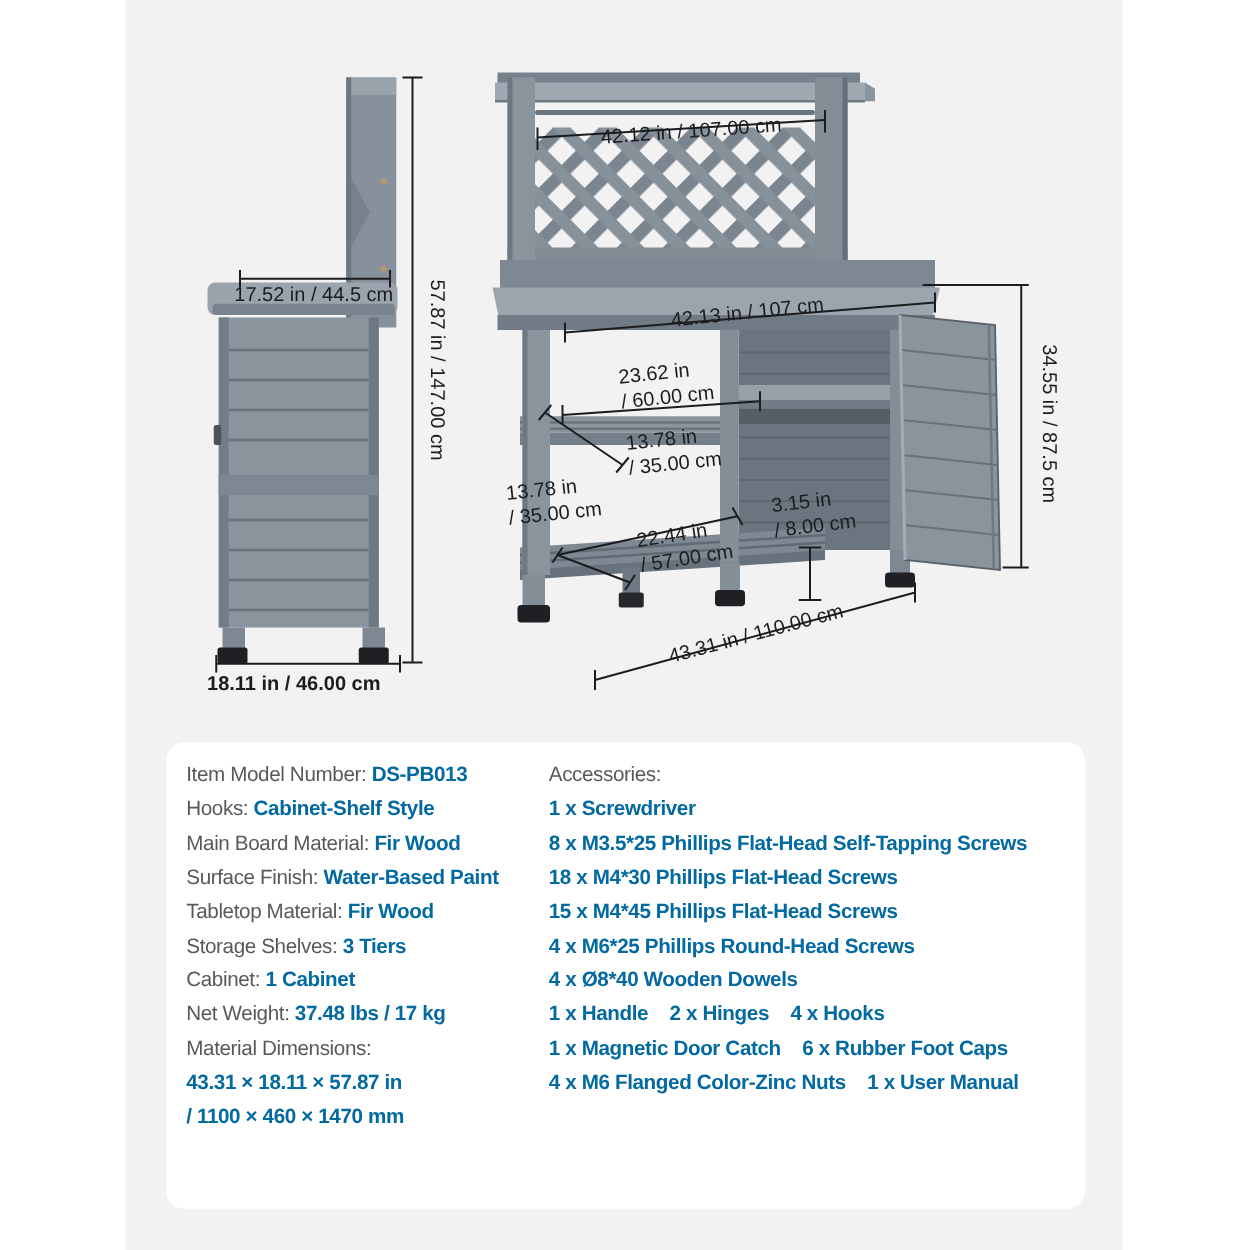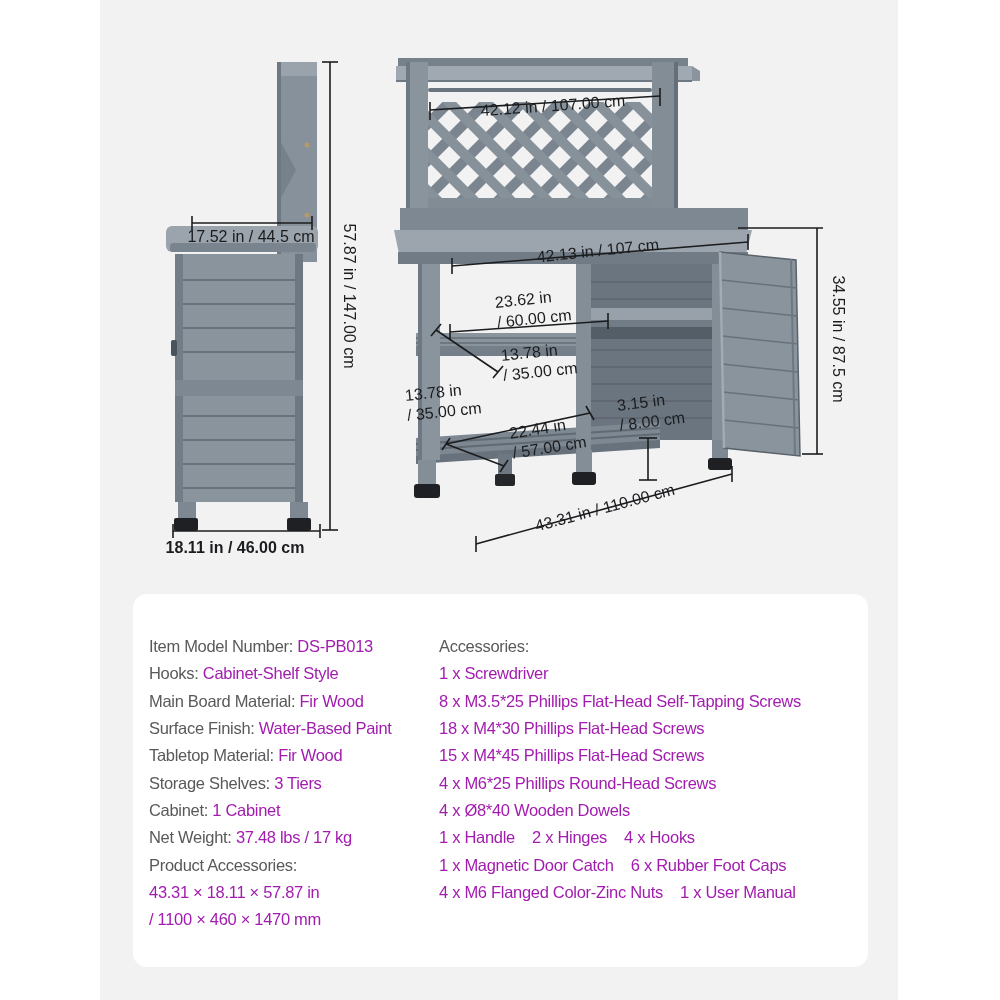--- a/index.html
+++ b/index.html
@@ -14,26 +14,26 @@
   
   .dim{position:absolute;color:#1B1C1E;font-size:16px;line-height:20px;white-space:nowrap;z-index:5;}
   .dim.center{transform-origin:center center;}
   .dim.block{transform-origin:left top;}
 
   
   .spec-card{
     position:absolute;left:133px;top:594px;width:735px;height:373px;
     background:#FFFFFF;border-radius:14px;z-index:4;
   }
-  .col{position:absolute;top:13px;margin-top:26px;}
+  .col{position:absolute;top:13px;}
   .col-left{left:16px;}
   .col-right{left:306px;}
   .spec-row{height:27.3px;display:flex;align-items:center;font-size:16.5px;letter-spacing:-0.3px;}
   .spec-label{color:#58595B;white-space:pre;}
-  .spec-value{color:#a21caf;font-weight:400;white-space:pre;}
+  .spec-value{color:#0369a1;font-weight:700;white-space:pre;}
 </style>
 </head>
 <body>
 
 <div class="panel"></div>
 
 <svg id="drawing" width="800" height="540" viewBox="0 0 800 540">
   <defs>
     <pattern id="lat" width="26" height="26" patternUnits="userSpaceOnUse" patternTransform="rotate(45)">
       <rect width="10" height="26" fill="#7B858F"></rect>
@@ -246,21 +246,21 @@
       </div>
     <div class="spec-row">
         <span class="spec-label">Cabinet: </span>
         <span class="spec-value">1 Cabinet</span>
       </div>
     <div class="spec-row">
         <span class="spec-label">Net Weight: </span>
         <span class="spec-value">37.48 lbs / 17 kg</span>
       </div>
     <div class="spec-row">
-        <span class="spec-label">Product Accessories:</span>
+        <span class="spec-label">Material Dimensions:</span>
         <span class="spec-value"></span>
       </div>
     <div class="spec-row">
         <span class="spec-label"></span>
         <span class="spec-value">43.31 × 18.11 × 57.87 in</span>
       </div>
     <div class="spec-row">
         <span class="spec-label"></span>
         <span class="spec-value">/ 1100 × 460 × 1470 mm</span>
       </div>

